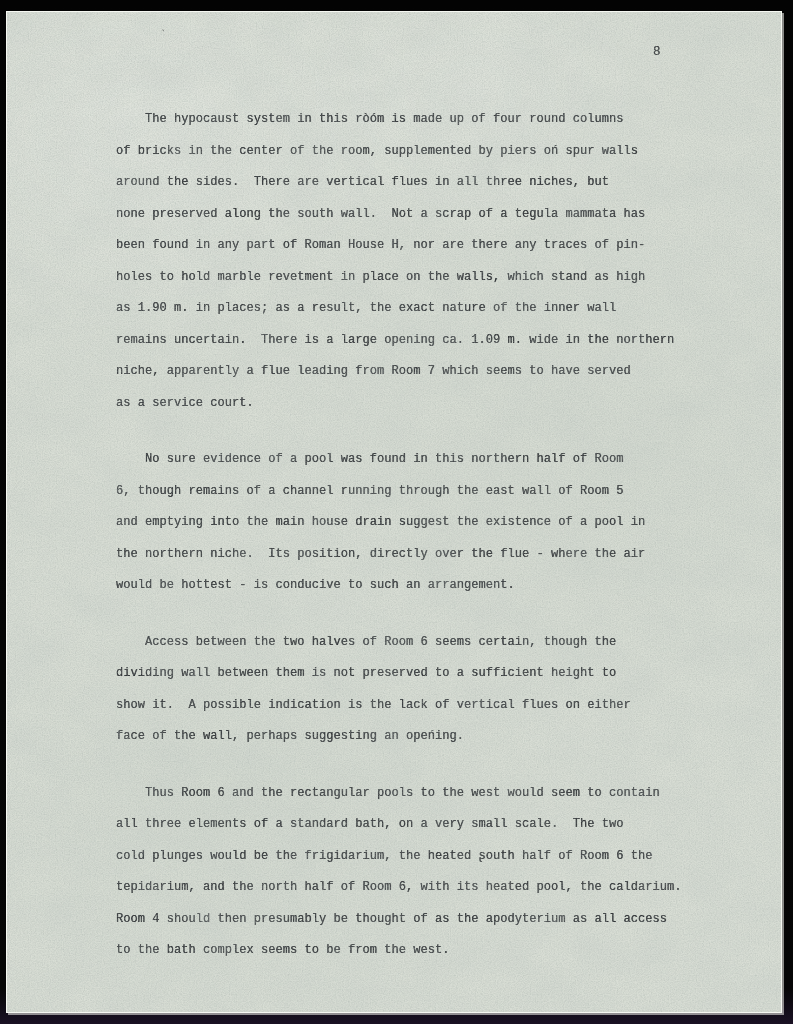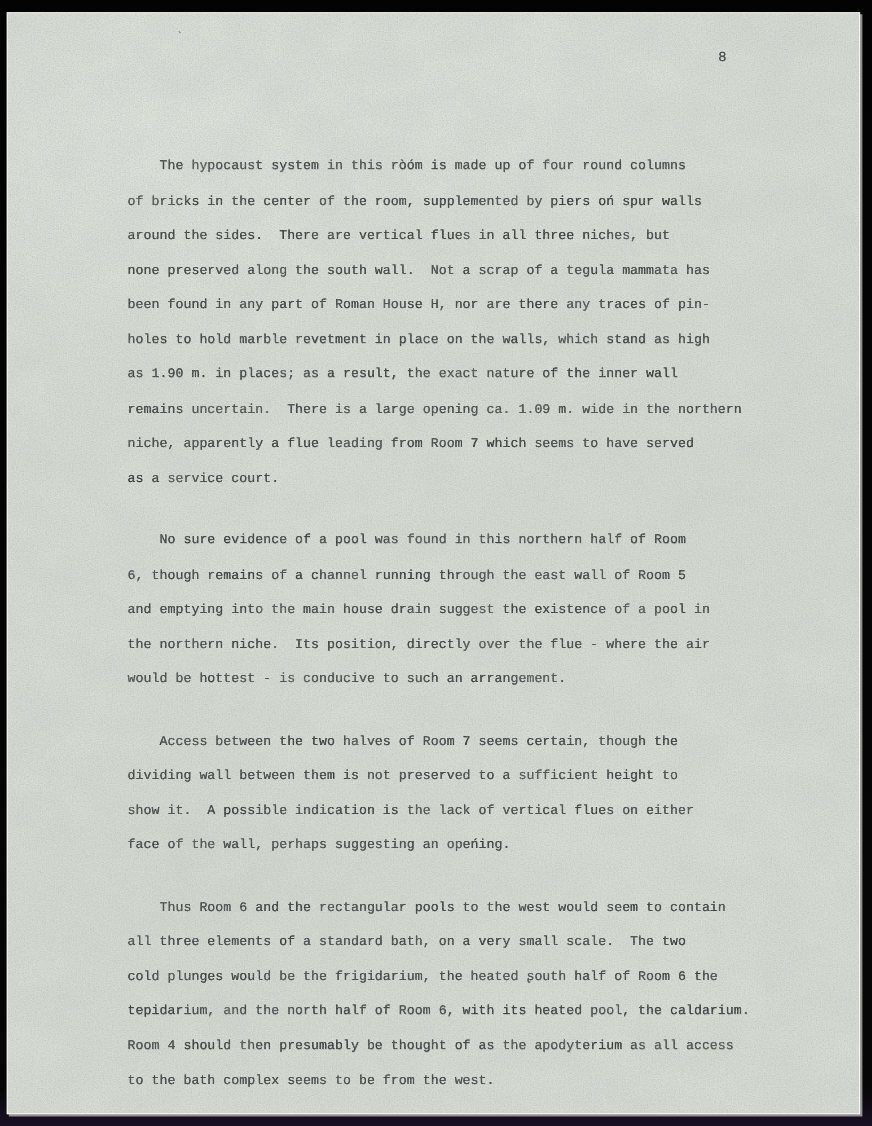--- a/index.html
+++ b/index.html
@@ -35,21 +35,20 @@
   }
   .text-block{
     position:absolute;left:109px;top:92px;width:620px;
   }
   .para{
     font-size:12px;line-height:31.5px;
     color:var(--ink,#34373a);
     white-space:pre;
     letter-spacing:.05px;
     text-shadow:0 0 .6px rgba(42,46,48,.85), .35px .3px 0 rgba(42,46,48,.22);
-    margin-top:32px;
   }
   .para + .para{margin-top:25px;}
 </style>
 </head>
 <body>
 
 <div class="paper">
 
   <div class="stray-mark">`</div>
 
@@ -64,21 +63,21 @@
 holes to hold marble revetment in place on the walls, which stand as high
 as 1.90 m. in places; as a result, the exact nature of the inner wall
 remains uncertain.  There is a large opening ca. 1.09 m. wide in the northern
 niche, apparently a flue leading from Room 7 which seems to have served
 as a service court.</div>
     <div class="para">    No sure evidence of a pool was found in this northern half of Room
 6, though remains of a channel running through the east wall of Room 5
 and emptying into the main house drain suggest the existence of a pool in
 the northern niche.  Its position, directly over the flue - where the air
 would be hottest - is conducive to such an arrangement.</div>
-    <div class="para">    Access between the two halves of Room 7 seems certain, though the
+    <div class="para">    Access between the two halves of Room 6 seems certain, though the
 dividing wall between them is not preserved to a sufficient height to
 show it.  A possible indication is the lack of vertical flues on either
 face of the wall, perhaps suggesting an opeńing.</div>
     <div class="para">    Thus Room 6 and the rectangular pools to the west would seem to contain
 all three elements of a standard bath, on a very small scale.  The two
 cold plunges would be the frigidarium, the heated ʂouth half of Room 6 the
 tepidarium, and the north half of Room 6, with its heated pool, the caldarium.
 Room 4 should then presumably be thought of as the apodyterium as all access
 to the bath complex seems to be from the west.</div>
   </div>

